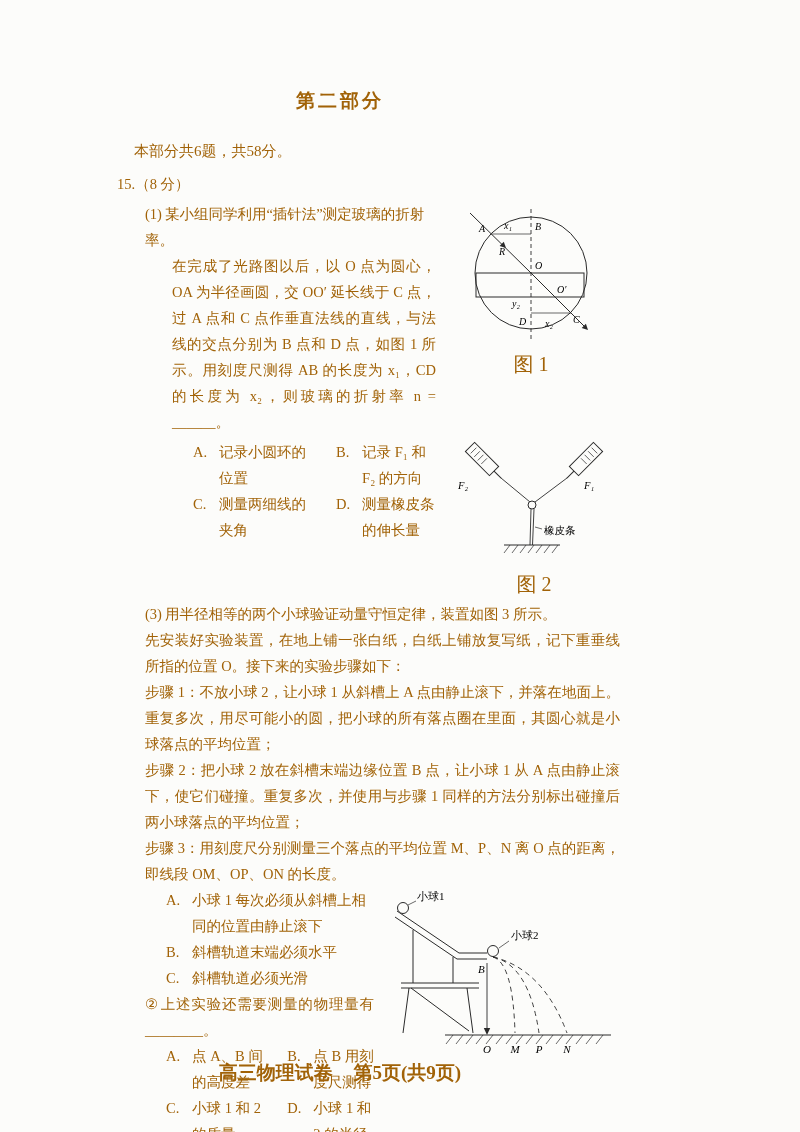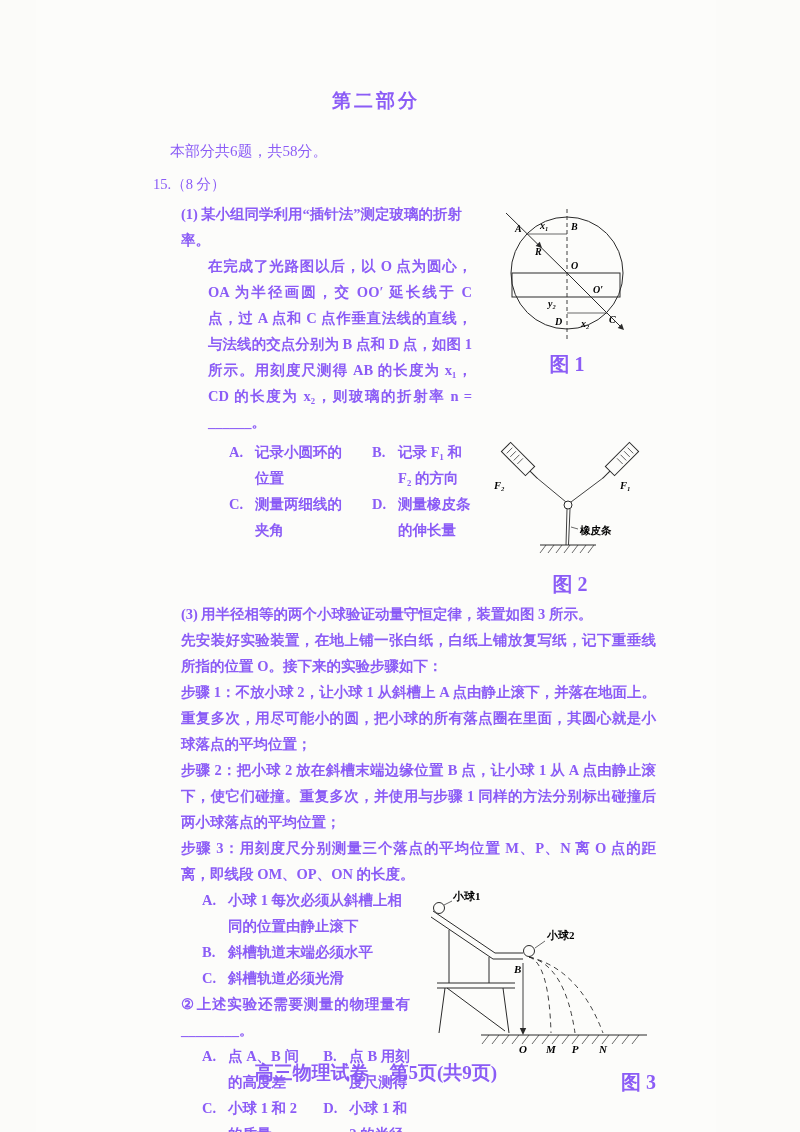--- a/index.html
+++ b/index.html
@@ -1,26 +1,26 @@
 <!DOCTYPE html>
 <html><head>
 <meta charset="utf-8">
 <style>
   html,body{margin:0;padding:0;}
   body{width:800px;height:1132px;background:#fbfbf9;}
   .page{
     position:relative;width:680px;height:1132px;overflow:hidden;
-    background:#fcfcfa;color:#8b5cf6;
+    background:#fcfcfa;color:#a16207;
     font-family:"Liberation Serif","DejaVu Serif",serif;
-    font-size:14.5px;line-height:26px;margin-left:36px;
+    font-size:14.5px;line-height:26px;
   }
   .section-title{text-align:center;font-weight:bold;font-size:19px;letter-spacing:3px;padding-top:88px;}
   .section-note{font-weight:normal;font-size:15px;margin:24px 0 0 134px;}
   .q-head{margin:7px 0 0 117px;}
-  .part{margin:4px 60px 0 145px;font-weight:bold;}
+  .part{margin:4px 60px 0 145px;}
   .row{display:flex;align-items:flex-start;}
   .text-col{flex:1;min-width:0;}
   .fig-col{flex:0 0 auto;text-align:center;padding-left:6px;}
   .fig-caption{margin-top:4px;font-size:20px;}
   p{margin:0;}
   .lead .pnum{margin-right:3px;}
   .indent{margin-left:27px;text-align:justify;}
   .hang{padding-left:27px;text-indent:-27px;text-align:justify;}
   .flush{text-align:justify;}
   .subline .subnum{margin-right:2px;}
@@ -239,21 +239,20 @@
           </g>
 
           <text x="34" y="13" font-size="11">小球1</text>
           <text x="128" y="52" font-size="11">小球2</text>
           <text x="95" y="86" font-size="11" class="var">B</text>
           <text x="104" y="166" font-size="11" class="var" text-anchor="middle">O</text>
           <text x="132" y="166" font-size="11" class="var" text-anchor="middle">M</text>
           <text x="156" y="166" font-size="11" class="var" text-anchor="middle">P</text>
           <text x="184" y="166" font-size="11" class="var" text-anchor="middle">N</text>
         </svg>
-        <figcaption class="fig-caption">图 3</figcaption>
       </figure>
     </div>
   </section>
 
   <footer class="footer">
     <span>高三物理试卷</span>
     <span class="ft-page">第5页(共9页)</span>
   </footer>
 
 </div>

